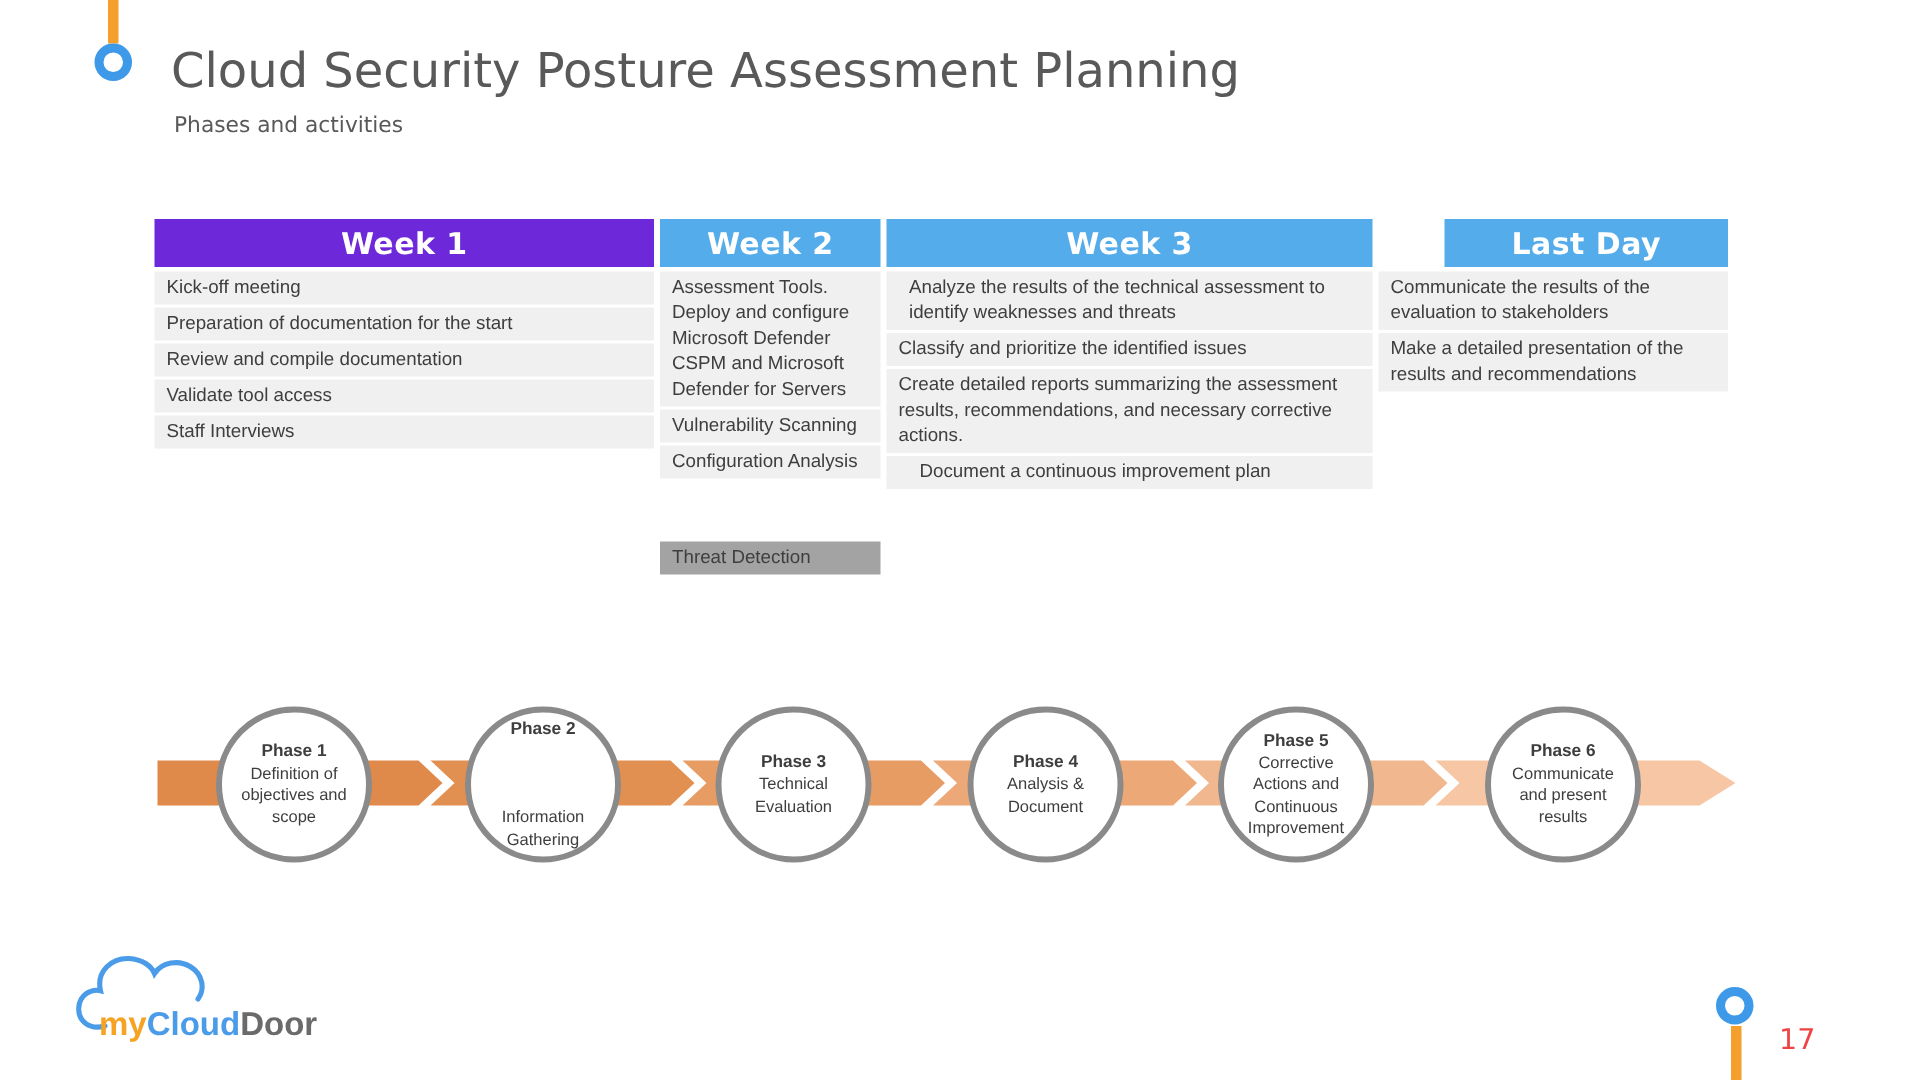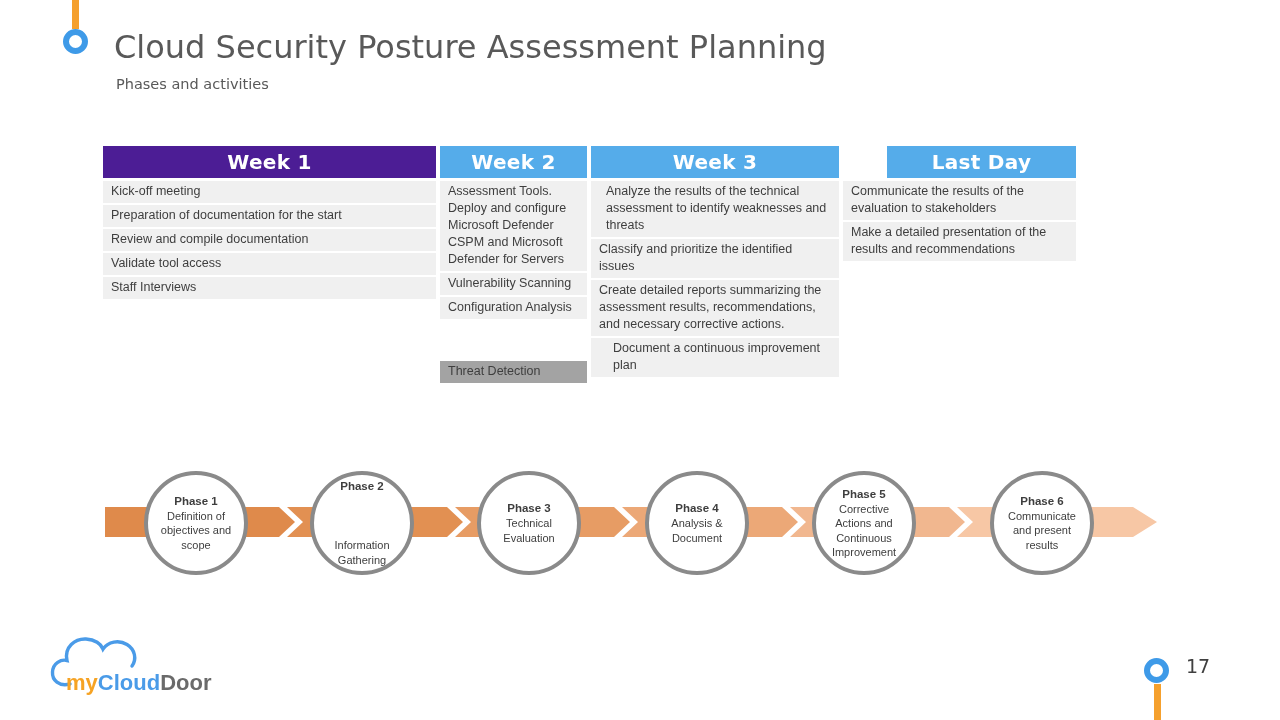--- a/index.html
+++ b/index.html
@@ -18,21 +18,21 @@
     position:absolute;left:114px;top:28px;width:1000px;
     font-family:"DejaVu Sans",sans-serif;font-size:32px;font-weight:500;color:#595959;
   }
   .subtitle{
     position:absolute;left:116px;top:76px;
     font-family:"DejaVu Sans",sans-serif;font-size:14.5px;color:#595959;
   }
   
   .table{position:absolute;left:103px;top:146px;display:flex;gap:4px;align-items:flex-start;}
   .col{display:flex;flex-direction:column;}
-  .col.c0{width:333px}.col.c1{width:147px}.col.c2{width:248px}.col.c3{width:233px}
+  .col.c0{width:333px}.col.c1{width:147px}.col.c2{width:324px}.col.c3{width:233px}
   .col-header{
     height:32px;margin-bottom:3px;display:flex;align-items:center;justify-content:center;
     color:#ffffff;font-size:20px;font-weight:600;font-family:"DejaVu Sans",sans-serif;
     letter-spacing:.3px;flex:none;
   }
   .cell{
     margin-bottom:2px;padding:2px 8px 3px 8px;
     font-size:12.5px;line-height:17px;color:#3E3E3E;
   }
   
@@ -40,34 +40,34 @@
   .phase-circle{
     position:absolute;top:471px;width:104px;height:104px;box-sizing:border-box;
     border:4px solid #8A8A8A;border-radius:50%;background:#ffffff;
     display:flex;flex-direction:column;align-items:center;justify-content:center;
     text-align:center;padding:0 8px;
   }
   .phase-name{font-size:11.5px;font-weight:bold;color:#3E3E3E;line-height:15px;}
   .phase-desc{font-size:11px;color:#3E3E3E;line-height:14.5px;}
   
   .logo-svg{position:absolute;left:50px;top:634px;}
-  .page-num{position:absolute;left:1186px;top:655px;font-size:19px;color:#404040;font-family:"DejaVu Sans",sans-serif;}
+  .page-num{position:absolute;left:1186px;top:682px;font-size:19px;color:#ef4444;font-family:"DejaVu Sans",sans-serif;}
 </style>
 </head>
 <body>
 
 <div class="deco-line-top"></div>
 <div class="ring ring-top"></div>
 
 <div class="title">Cloud Security Posture Assessment Planning</div>
 <div class="subtitle">Phases and activities</div>
 
 <div class="table">
     <div class="col c0">
-      <div class="col-header" style="background: #4c1d95;">Week 1</div>
+      <div class="col-header" style="background: #6d28d9;">Week 1</div>
       <div class="cell" style="background: rgb(240, 240, 240);">Kick-off meeting</div>
       <div class="cell" style="background: rgb(240, 240, 240);">Preparation of documentation for the start</div>
       <div class="cell" style="background: rgb(240, 240, 240);">Review and compile documentation</div>
       <div class="cell" style="background: rgb(240, 240, 240);">Validate tool access</div>
       <div class="cell" style="background: rgb(240, 240, 240);">Staff Interviews</div>
     </div>
     <div class="col c1">
       <div class="col-header" style="background: rgb(85, 172, 234);">Week 2</div>
       <div class="cell" style="background: rgb(240, 240, 240);">Assessment Tools. Deploy and configure Microsoft Defender CSPM and Microsoft Defender for Servers</div>
       <div class="cell" style="background: rgb(240, 240, 240);">Vulnerability Scanning</div>

